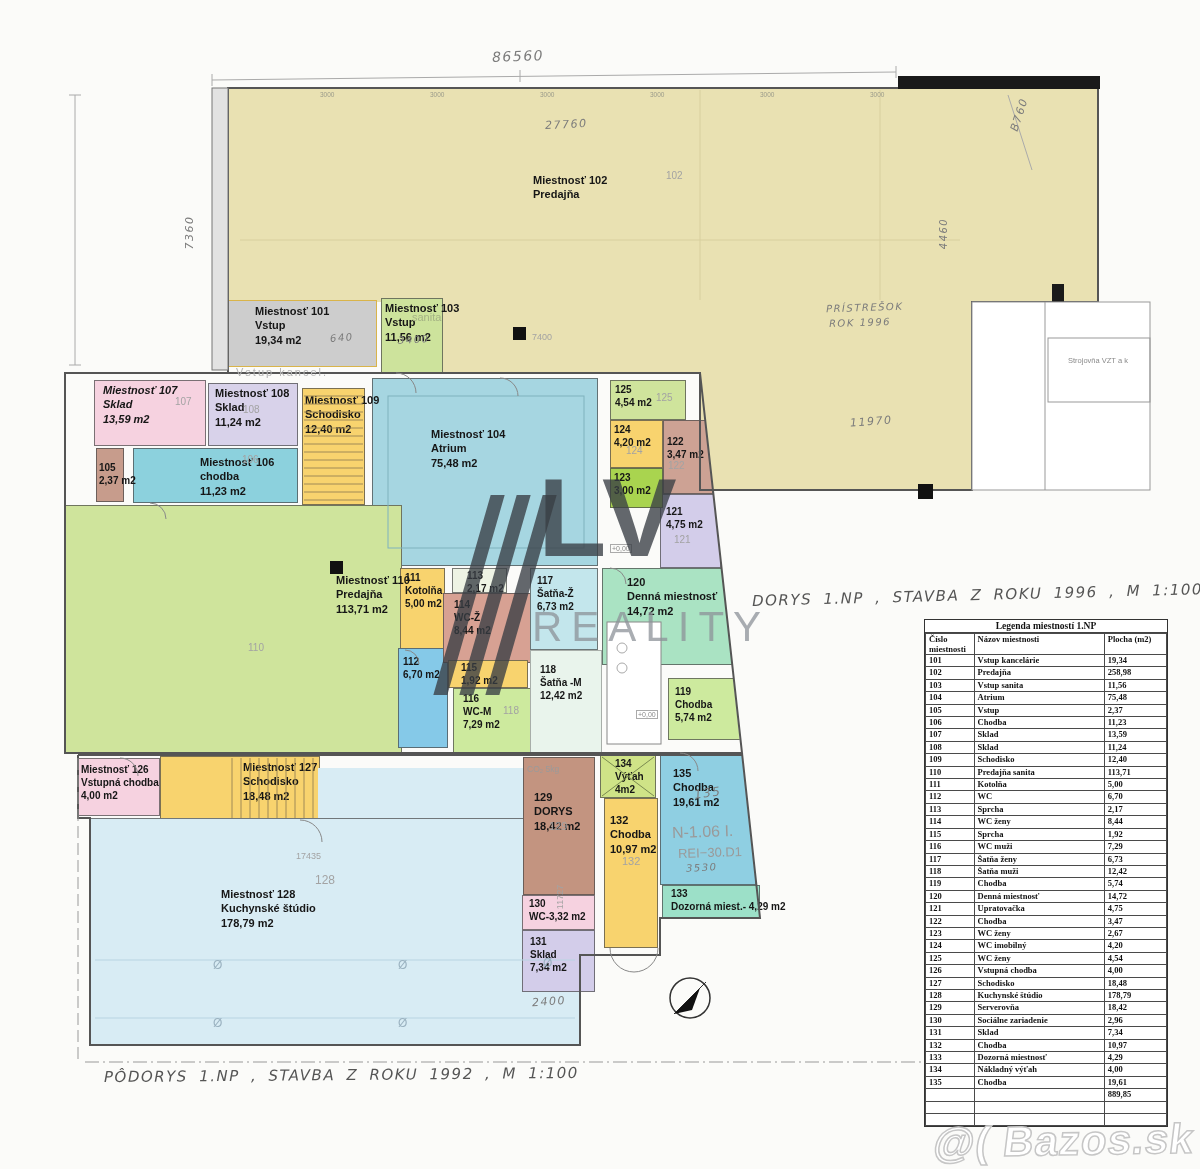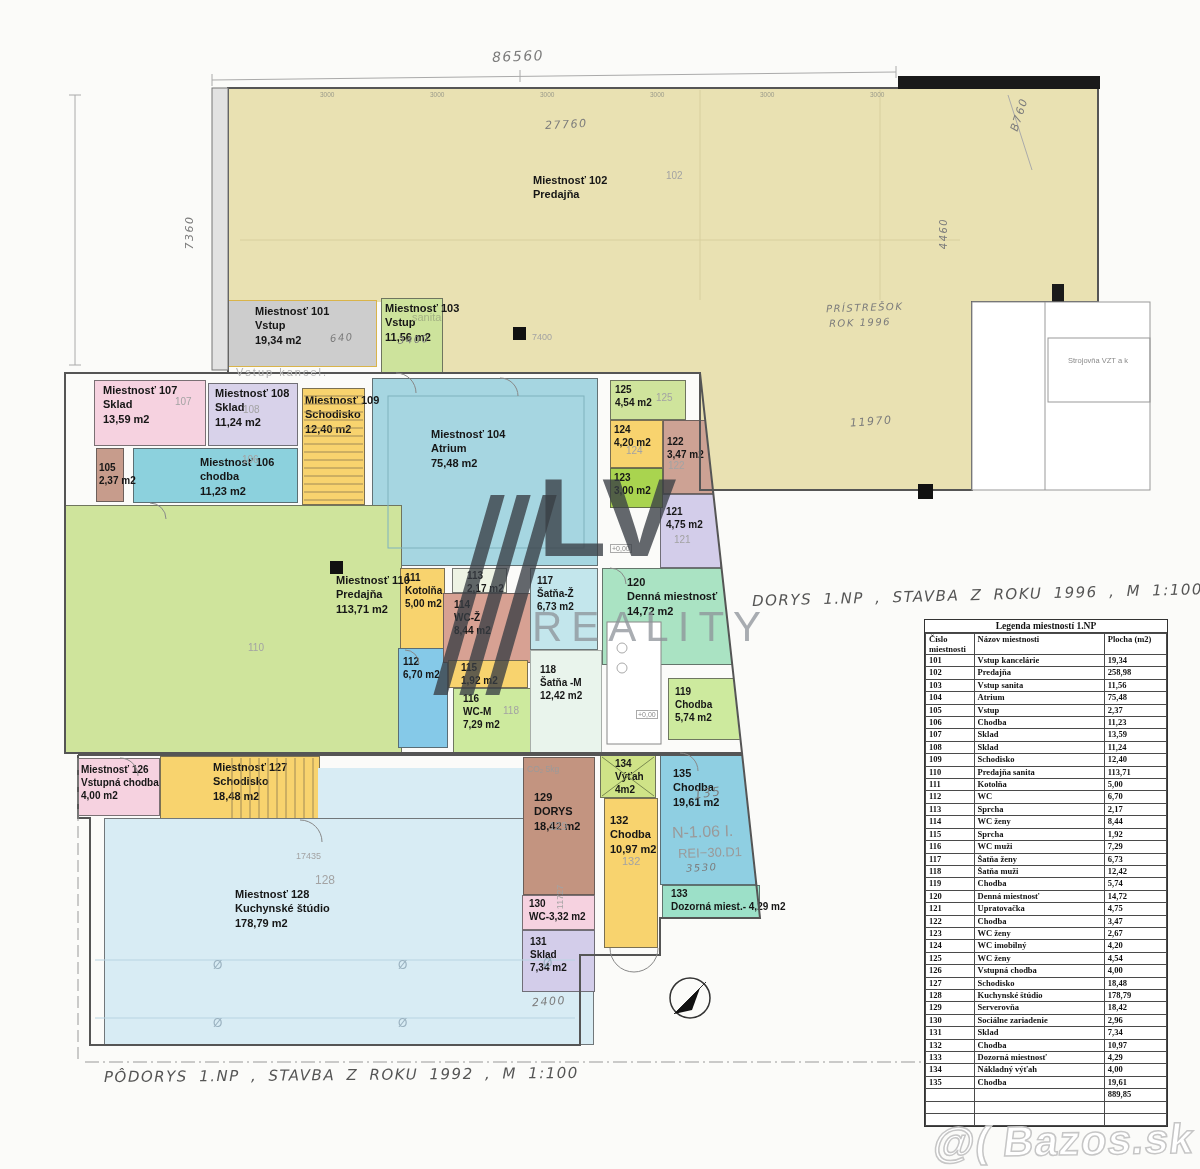--- a/index.html
+++ b/index.html
@@ -17,21 +17,21 @@
   .r101 .lbl{margin:3px 0 0 26px;}
   .r103{left:381px;top:298px;width:62px;height:75px;background:#cde39c;}
   .r103 .lbl{margin:2px 0 0 3px;}
   .r104{left:372px;top:378px;width:226px;height:188px;background:#a6d6e1;}
   .r104 .lbl{margin:48px 0 0 58px;}
   .r105{left:96px;top:448px;width:28px;height:54px;background:#c79c8c;}
   .r105 .lbl{margin:12px 0 0 2px;font-size:10px;}
   .r106{left:133px;top:448px;width:165px;height:55px;background:#8cd1dd;}
   .r106 .lbl{margin:6px 0 0 66px;}
   .r107{left:94px;top:380px;width:112px;height:66px;background:#f6d2e0;}
-  .r107 .lbl{margin:2px 0 0 8px;}
+  .r107 .lbl{margin:2px 0 0 8px;font-style:italic;}
   .r108{left:208px;top:383px;width:90px;height:63px;background:#d8d2ea;}
   .r108 .lbl{margin:2px 0 0 6px;}
   .r109{left:302px;top:388px;width:63px;height:117px;background:#f8d36e;}
   .r109 .lbl{margin:4px 0 0 2px;}
   .r110{left:65px;top:505px;width:337px;height:248px;background:#cfe49c;}
   .r110 .lbl{margin:67px 0 0 270px;}
   .r111{left:400px;top:568px;width:45px;height:82px;background:#f8d36e;}
   .r111 .lbl{margin:2px 0 0 4px;font-size:10px;}
   .r112{left:398px;top:648px;width:50px;height:100px;background:#85c9e8;}
   .r112 .lbl{margin:6px 0 0 4px;font-size:10px;}
@@ -60,24 +60,24 @@
         clip-path:polygon(0 0,84% 0,100% 100%,0 100%);}
   .r122 .lbl{margin:14px 0 0 3px;font-size:10px;}
   .r123{left:610px;top:468px;width:53px;height:40px;background:#a9d44f;}
   .r123 .lbl{margin:2px 0 0 3px;font-size:10px;}
   .r124{left:610px;top:420px;width:53px;height:48px;background:#f8d36e;}
   .r124 .lbl{margin:2px 0 0 3px;font-size:10px;}
   .r125{left:610px;top:380px;width:76px;height:40px;background:#cfe49c;}
   .r125 .lbl{margin:2px 0 0 4px;font-size:10px;}
   .r126{left:78px;top:758px;width:82px;height:58px;background:#f6d2e0;}
   .r126 .lbl{margin:4px 0 0 2px;font-size:10px;}
-  .r127{left:160px;top:756px;width:160px;height:64px;background:#f8d36e;}
+  .r127{left:160px;top:756px;width:160px;height:64px;background:#f8d36e;padding-left:30px;}
   .r127 .lbl{margin:3px 0 0 52px;}
   .r128a{left:318px;top:768px;width:207px;height:52px;background:#d8ecf4;border:none;}
-  .r128{left:90px;top:818px;width:490px;height:227px;background:#d8ecf4;margin-left:14px;}
+  .r128{left:90px;top:818px;width:490px;height:227px;background:#d8ecf4;}
   .r128 .lbl{margin:68px 0 0 130px;}
   .r129{left:523px;top:757px;width:72px;height:138px;background:#c39480;}
   .r129 .lbl{margin:32px 0 0 10px;}
   .r130{left:522px;top:895px;width:73px;height:35px;background:#f6d2e0;}
   .r130 .lbl{margin:1px 0 0 6px;font-size:10px;}
   .r131{left:522px;top:930px;width:73px;height:62px;background:#d3cdea;}
   .r131 .lbl{margin:4px 0 0 7px;font-size:10px;}
   .r132{left:604px;top:798px;width:54px;height:150px;background:#f8d36e;}
   .r132 .lbl{margin:14px 0 0 5px;}
   .r133{left:662px;top:885px;width:98px;height:33px;background:#9ce0c8;}

